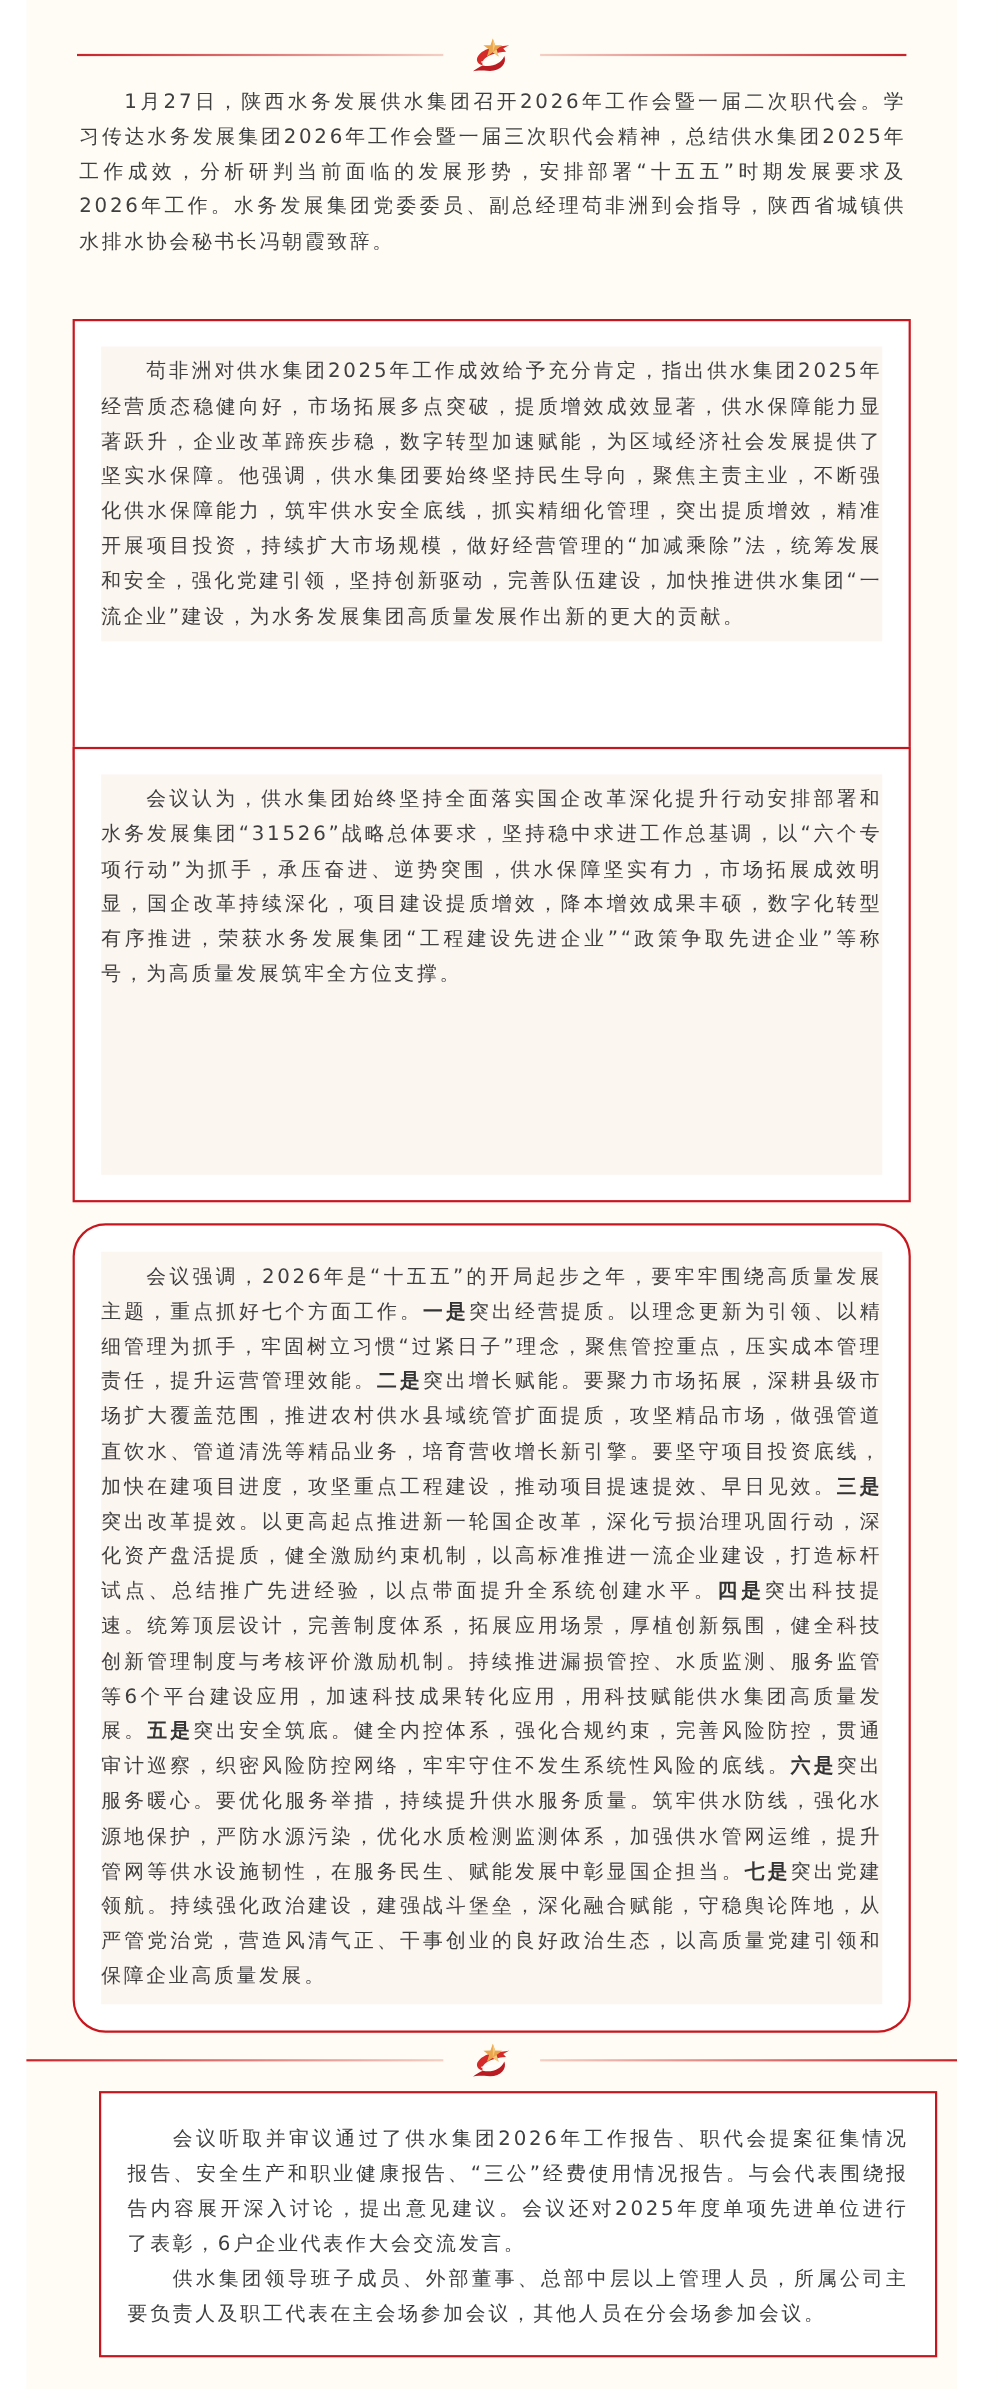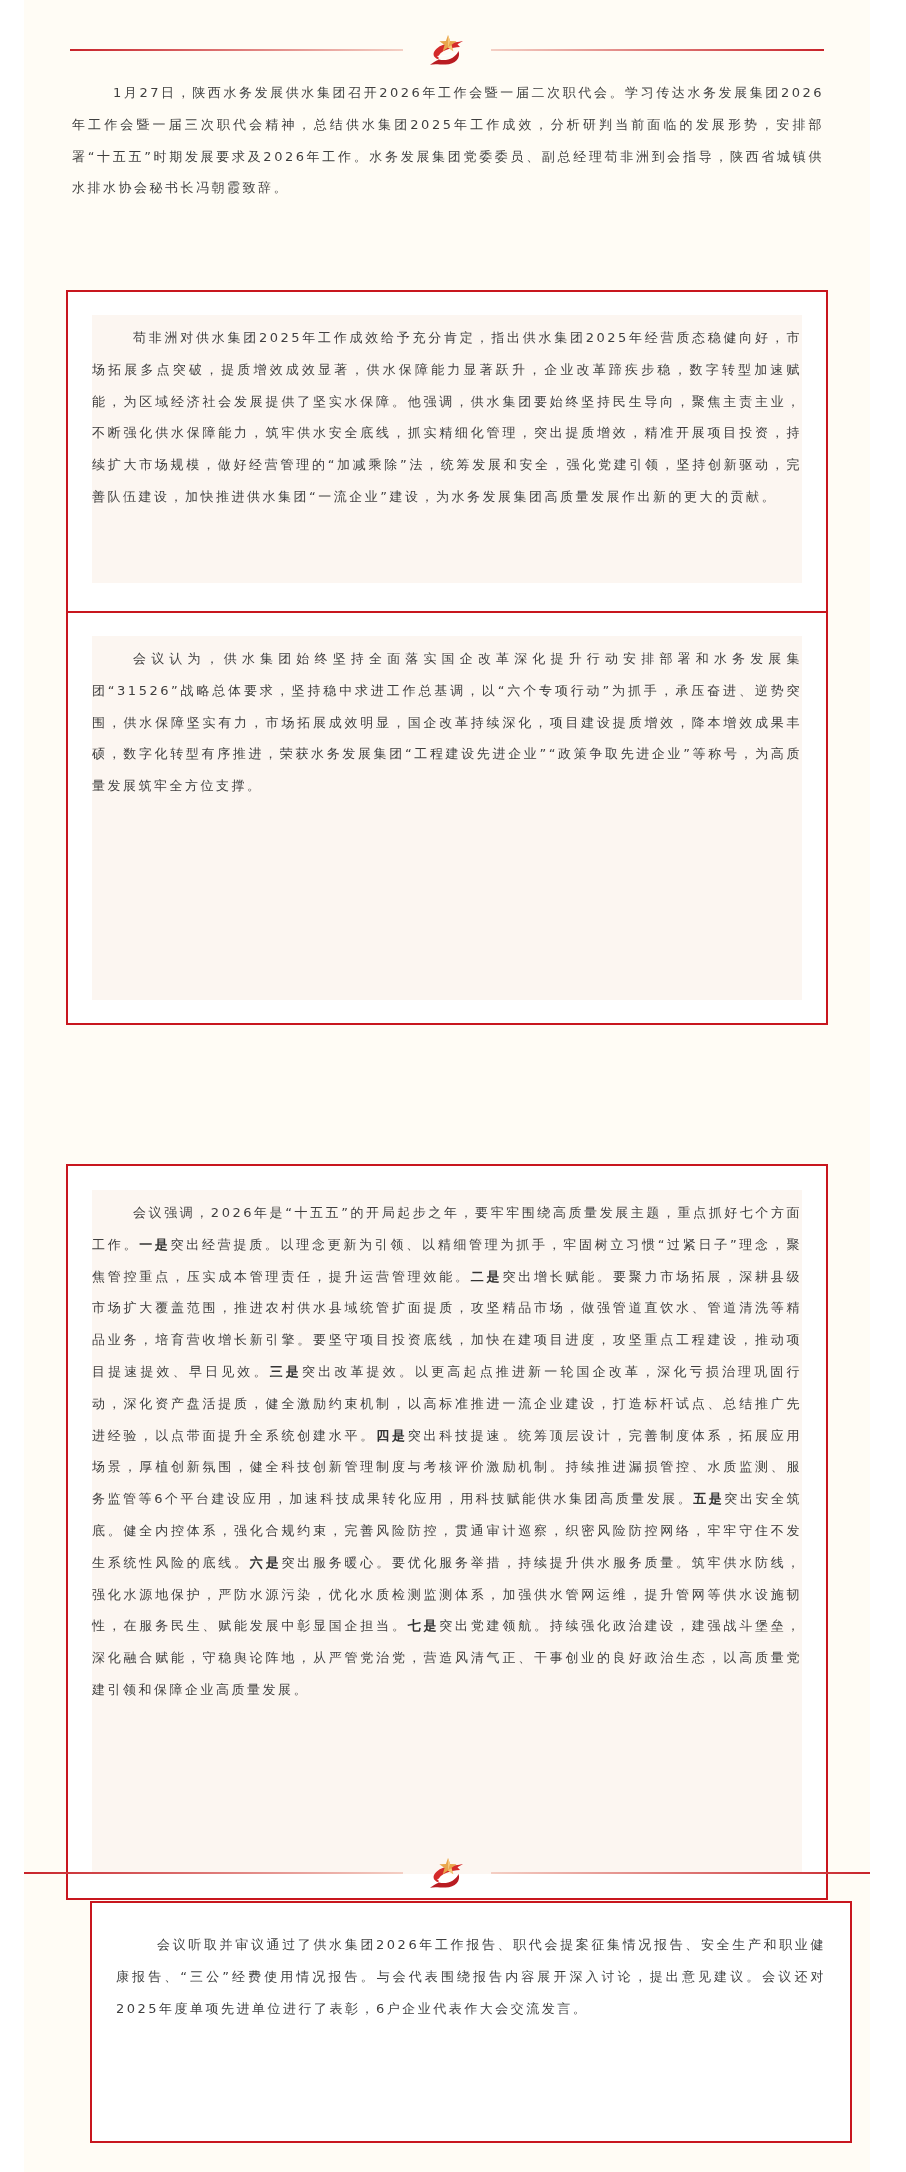--- a/index.html
+++ b/index.html
@@ -14,44 +14,44 @@
   
   .divider { position: absolute; height: 34px; }
   .divider .line { position: absolute; top: 16px; height: 1.5px; }
   .divider .line.left  { left: 0;  background: linear-gradient(to right, #c8232a, #f4cfc4); }
   .divider .line.right { right: 0; background: linear-gradient(to right, #f4cfc4, #c8232a); }
   .divider .emblem { position: absolute; left: 50%; top: 0; width: 40px; height: 34px; margin-left: -20px; }
   .divider .emblem svg { width: 40px; height: 34px; display: block; }
 
   
   .text {
-    font-size: 13px; line-height: 31.8px; letter-spacing: 2.5px;
+    font-size: 18px; line-height: 31.8px; letter-spacing: 2.5px;
     color: #3f3f3f; text-align: justify;
   }
   .text p { margin: 0; text-indent: 41px; }
   .text b { font-weight: bold; color: #333333; }
 
   .intro { position: absolute; left: 72px; top: 77px; width: 752px; }
 
   
   .box {
     position: absolute; left: 66px; width: 762px; box-sizing: border-box;
     border: 2px solid #c8161e; background: #ffffff;
   }
   .inner {
     position: absolute; left: 24px; width: 710px; box-sizing: border-box;
     background: #fcf6f1; padding: 7px 0 0 0;
   }
   .plain { position: absolute; left: 24px; width: 710px; }
 
   #box1 { top: 290px;  height: 401px; }
   #box1 .inner { top: 23px; height: 268px; }
-  #box2 { top: 611px;  height: 414px; }
+  #box2 { top: 679px;  height: 414px; }
   #box2 .inner { top: 23px; height: 364px; }
-  #box3 { top: 1164px; height: 736px; }
+  #box3 { top: 1112px; height: 736px; border-radius: 30px; }
   #box3 .inner { top: 24px; height: 684px; }
   #box4 { top: 1901px; height: 242px; margin-left: 24px; }
   #box4 .plain { top: 26px; }
 
   #divider1 { left: 70px; top: 33px; width: 754px; }
   #divider1 .line { width: 333px; }
   #divider2 { left: 24px; top: 1856px; width: 846px; }
   #divider2 .line { width: 379px; }
 </style>
 </head>
@@ -105,14 +105,15 @@
       <path d="M21,2 L23.12,8.09 L29.56,8.22 L24.42,12.11 L26.29,18.28 L21,14.6 L15.71,18.28 L17.58,12.11 L12.44,8.22 L18.88,8.09 Z" fill="#e9a64c"></path>
       <path d="M21,2 L23.12,8.09 L21,14.6 Z M21,14.6 L24.42,12.11 L26.29,18.28 Z" fill="#f5c77a"></path>
     </svg>
   </div>
   <div class="line right"></div>
 </div>
 
 <div id="box4" class="box">
   <div class="plain text">
     <p>会议听取并审议通过了供水集团2026年工作报告、职代会提案征集情况报告、安全生产和职业健康报告、“三公”经费使用情况报告。与会代表围绕报告内容展开深入讨论，提出意见建议。会议还对2025年度单项先进单位进行了表彰，6户企业代表作大会交流发言。</p>
+    <p>供水集团领导班子成员、外部董事、总部中层以上管理人员，所属公司主要负责人及职工代表在主会场参加会议，其他人员在分会场参加会议。</p>
   </div>
 </div>
 
 </body></html>

